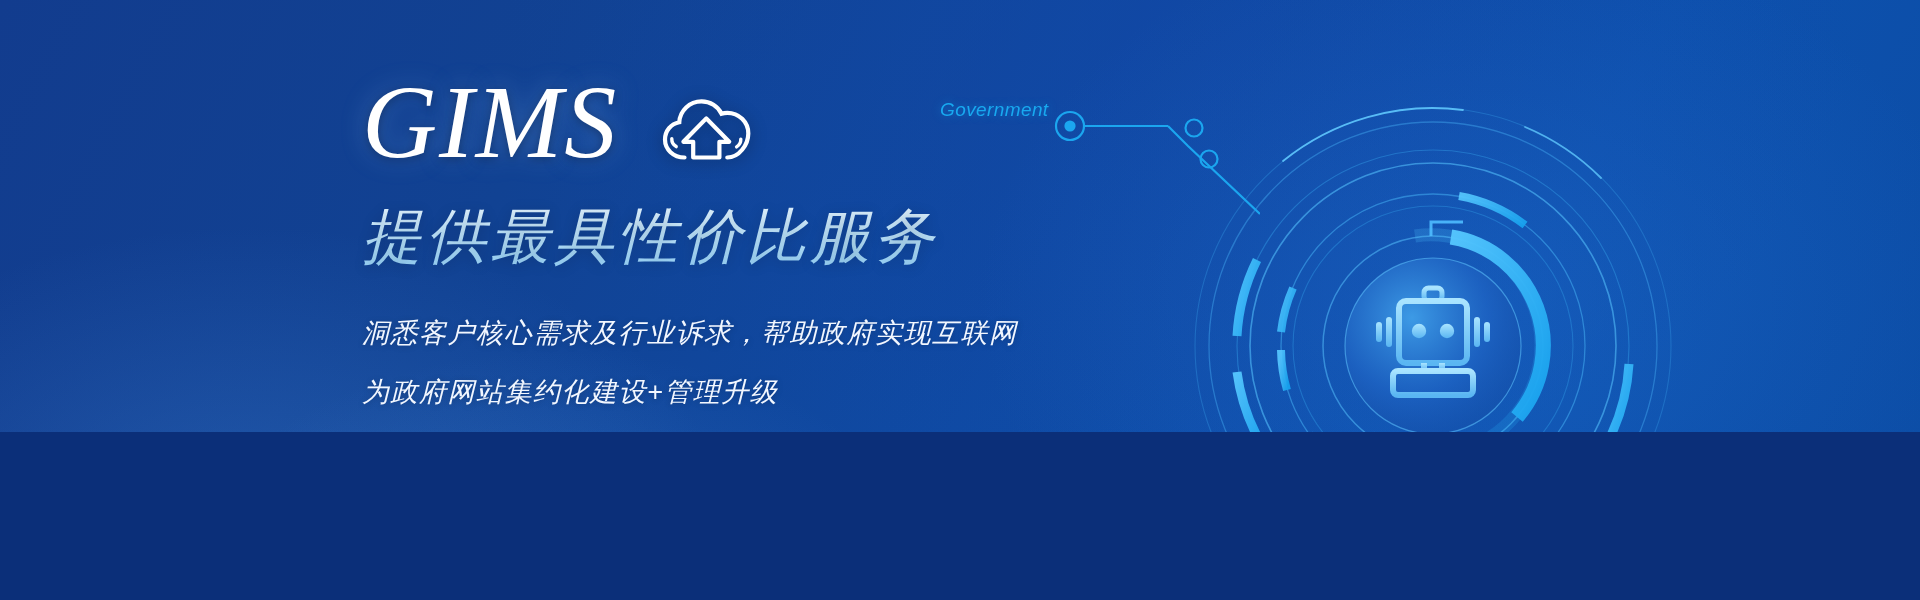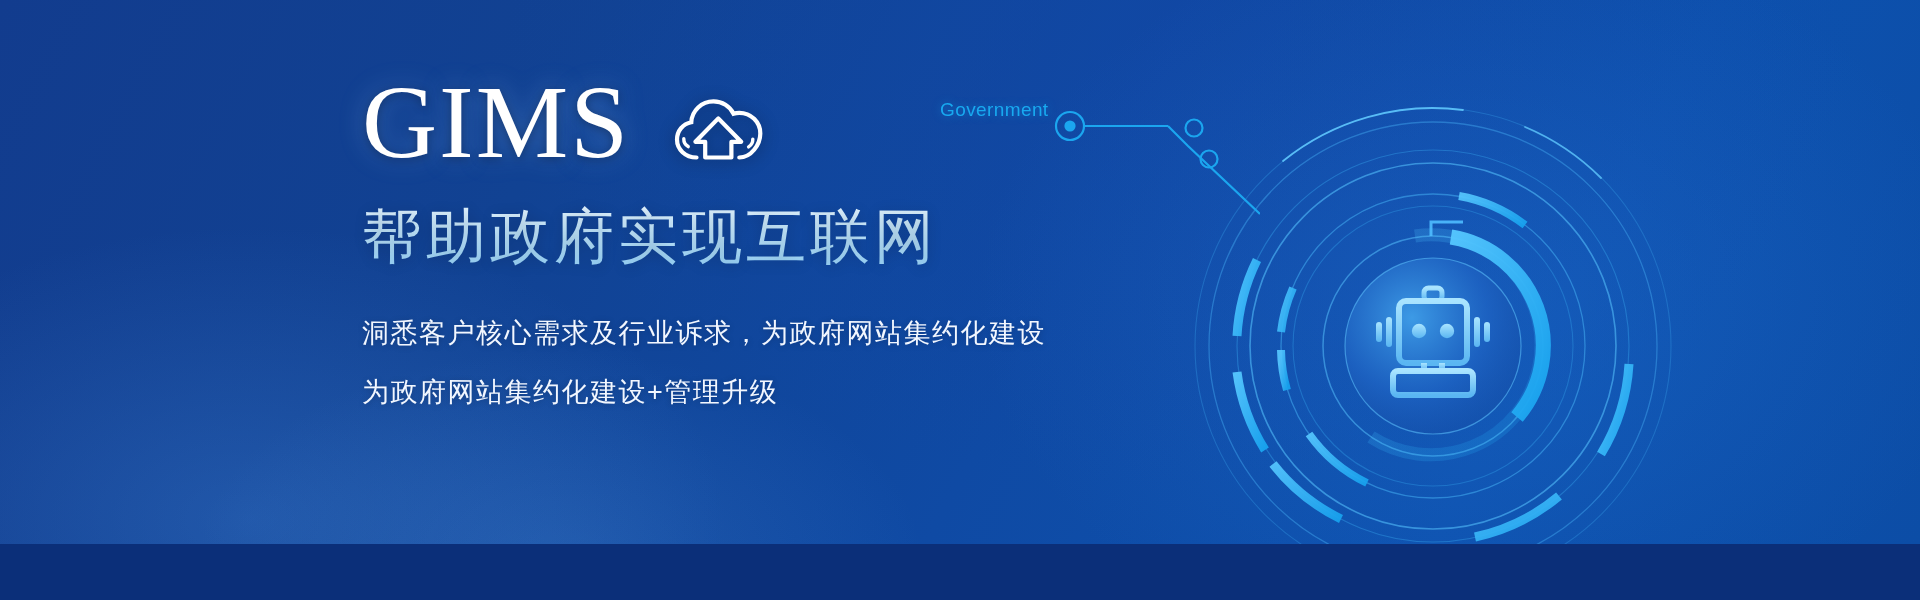--- a/index.html
+++ b/index.html
@@ -1,24 +1,25 @@
 <!DOCTYPE html>
 <html><head>
 <meta charset="utf-8">
 <style>
   html,body{margin:0;padding:0;background:#0b2f79;}
   *{box-sizing:border-box;}
   #banner{
-    position:relative;width:1920px;height:544px;overflow:hidden;
+    position:relative;width:1920px;height:432px;overflow:hidden;
     font-family:"Liberation Sans","DejaVu Sans",sans-serif;
     background:
       radial-gradient(ellipse 680px 420px at 250px 520px, rgba(70,140,225,.30) 0%, rgba(70,140,225,0) 70%),
       radial-gradient(ellipse 700px 520px at 1480px 300px, rgba(40,120,220,.28) 0%, rgba(40,120,220,0) 72%),
       radial-gradient(ellipse 900px 600px at 1180px 40px, rgba(18,70,165,.55) 0%, rgba(18,70,165,0) 75%),
       linear-gradient(118deg,#123c8e 0%,#114293 28%,#0f4aa4 55%,#0d51ae 78%,#0c4da6 100%);
+    font-style: italic;
   }
   #banner::after{
     content:"";position:absolute;inset:0;pointer-events:none;
     background:radial-gradient(ellipse 520px 300px at 560px 560px, rgba(90,160,235,.20) 0%, rgba(90,160,235,0) 70%);
   }
 
   
   .textcol{position:absolute;left:362px;top:62px;width:900px;z-index:6;}
 
   .brandrow{display:flex;align-items:center;height:120px;}
@@ -73,24 +74,24 @@
                    C19.9 21.6 29.6 12.4 41.5 12.4 C50.3 12.4 57.9 17.4 61.5 24.7
                    C63.3 24.1 65.3 23.8 67.3 23.8 C78.9 23.8 88.3 33 88.3 44.4
                    C88.3 55.8 78.9 68.5 67.3 68.5" stroke="#ffffff" stroke-width="4.2" stroke-linecap="round" fill="none"></path>
           <path d="M33.2 68.5 L33.2 52.8 L23.4 52.8 L46.3 29.4 L69.2 52.8 L59.4 52.8 L59.4 68.5 Z" stroke="#ffffff" stroke-width="4.2" stroke-linejoin="round" stroke-linecap="round" fill="none"></path>
           <path d="M16.2 57.6 C13.4 56.0 11.7 53.0 11.8 49.8" stroke="#ffffff" stroke-width="3.4" stroke-linecap="round" fill="none"></path>
           <path d="M76.6 57.9 C79.3 56.2 80.9 53.2 80.8 50.1" stroke="#ffffff" stroke-width="3.4" stroke-linecap="round" fill="none"></path>
         </svg>
       </span>
     </div>
 
-    <div class="headline">帮助政府实现互联网</div>
+    <div class="headline">提供最具性价比服务</div>
 
     <div class="sub">
-      <p>洞悉客户核心需求及行业诉求，为政府网站集约化建设</p>
+      <p>洞悉客户核心需求及行业诉求，帮助政府实现互联网</p>
       <p>为政府网站集约化建设+管理升级</p>
     </div>
   </div>
 
   <div class="gov-label">Government</div>
 
   <div class="circuit">
     <svg width="330" height="130" viewBox="0 0 330 130" fill="none">
 
       <circle cx="140" cy="40" r="14" stroke="#1ba6ef" stroke-width="2.2" fill="none"></circle>

